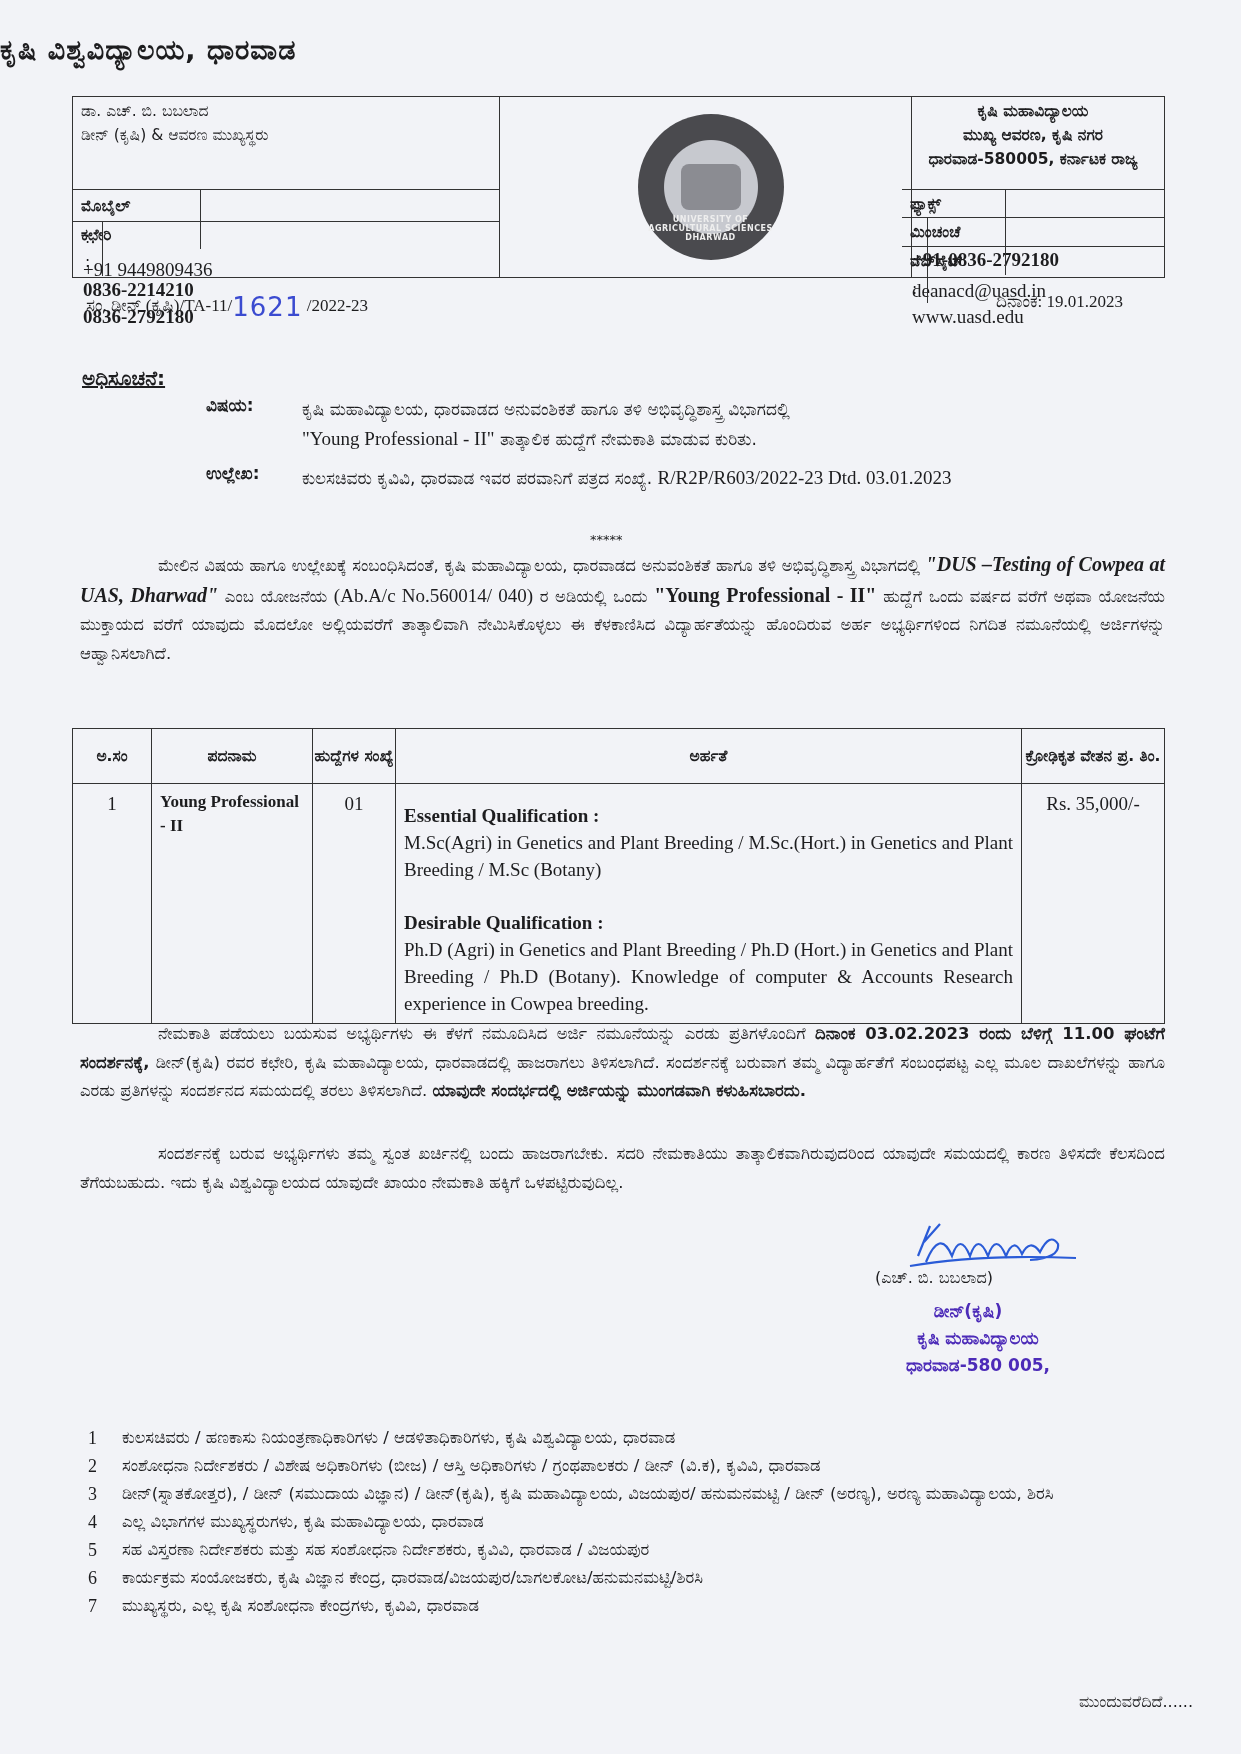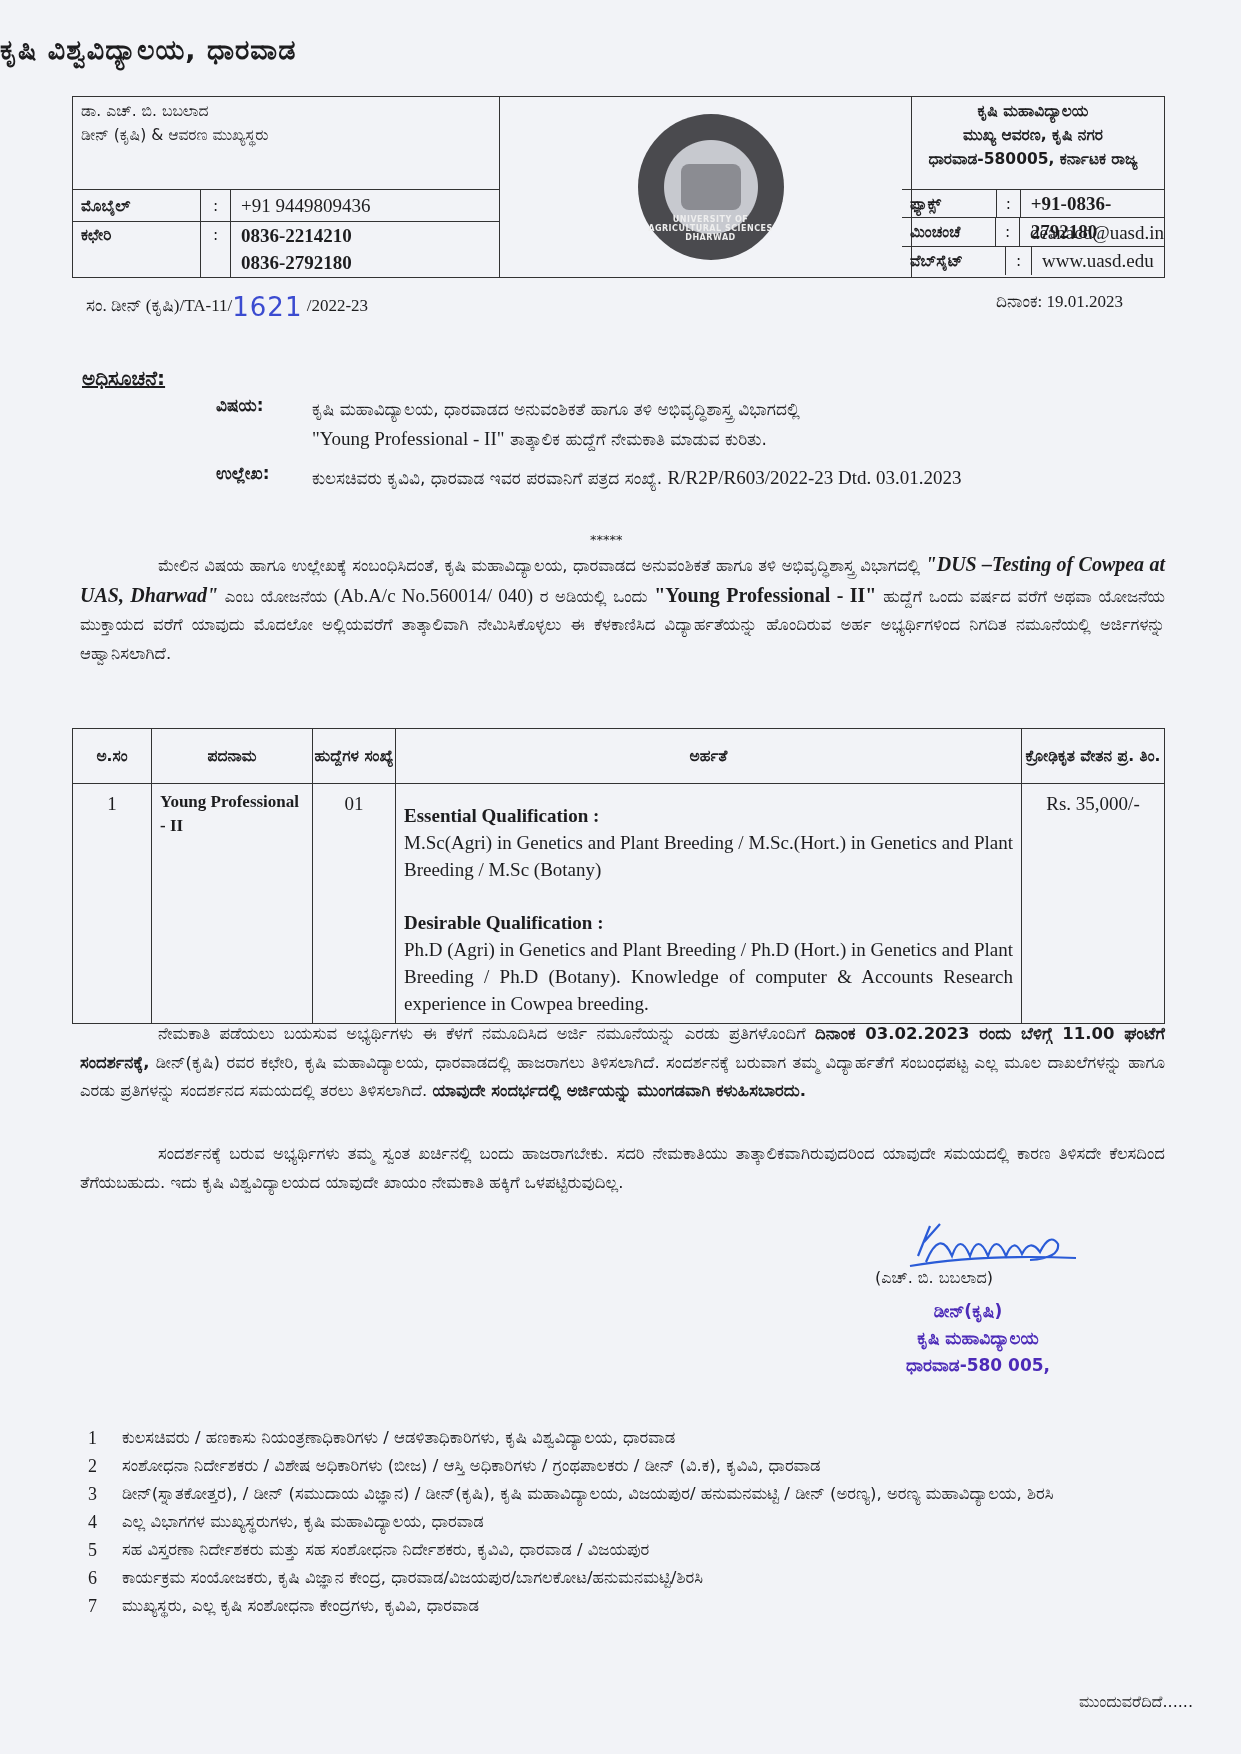--- a/index.html
+++ b/index.html
@@ -21,41 +21,41 @@
     border:1.5px solid #333; box-sizing:border-box;
   }
   .lh-left { position:absolute; left:0; top:0; width:427px; height:100%; border-right:1.5px solid #333; box-sizing:border-box; }
   .lh-mid { position:absolute; left:437px; top:0; width:402px; height:100%; border-right:1.5px solid #333; box-sizing:border-box; display:flex; align-items:center; justify-content:center; }
   .lh-right { position:absolute; left:829px; top:0; right:0; height:100%; }
   .lh-addr { height:93px; border-bottom:1.5px solid #333; box-sizing:border-box; font-size:15.5px; line-height:24px; padding-top:2px; }
   .lh-addr .l1 { padding-left:8px; }
   .lh-addr .l2 { padding-left:90px; font-style:italic; }
   .lh-addr .l3 { padding-left:8px; }
   .lh-right .lh-addr { text-align:center; font-weight:bold; }
-  .crow { display:flex; font-size:15.5px; border-bottom:1.5px solid #333; box-sizing:border-box; }
+  .crow { display:flex; font-size:15.5px; border-bottom:1.5px solid #333; box-sizing:border-box;flex-direction:column; }
   .crow:last-child { border-bottom:none; }
   .crow .k { width:128px; padding-left:8px; border-right:1.5px solid #333; box-sizing:border-box; font-weight:bold; }
   .crow .c { width:30px; text-align:center; border-right:1.5px solid #333; box-sizing:border-box; }
   .crow .v { padding-left:10px; font-family:"Liberation Serif", serif; font-size:19px; }
   .lh-right .crow .k { width:104px; }
   .lh-right .crow .c { width:26px; }
   .logo-circle {
     width:146px; height:146px; border-radius:50%;
     background:radial-gradient(circle, #c7c9cf 0 45%, #4a4a4e 46% 72%, #e6e7ec 73% 75%, #3f3f43 76% 100%);
     position:relative; display:flex; align-items:center; justify-content:center;
   }
   .logo-text { position:absolute; bottom:18px; width:100%; text-align:center; font-size:8px; color:#eee; font-weight:bold; letter-spacing:0.5px; }
   .logo-inner { width:60px; height:46px; background:#8b8c92; border-radius:8px; }
 
   .refline { position:absolute; top:292px; left:86px; font-size:17px; font-family:"Liberation Serif", serif; }
   .refline .handno { font-family:"DejaVu Sans", sans-serif; color:#3b4bd0; font-size:26px; letter-spacing:1px; vertical-align:middle; }
   .dateline { position:absolute; top:292px; left:996px; font-size:17px; font-family:"Liberation Serif", serif; }
 
   .notice-head { position:absolute; top:366px; left:82px; font-size:20px; font-weight:bold; text-decoration:underline; }
-  .subj { position:absolute; left:216px; font-size:17px; display:flex;justify-content:center; }
+  .subj { position:absolute; left:206px; font-size:17px; display:flex;justify-content:center; }
   .subj .lab { width:96px; font-weight:bold; }
   .subj .txt { width:840px; line-height:29px; font-family:"DejaVu Sans", sans-serif; }
   .serif { font-family:"Liberation Serif", serif; font-size:19px; }
   .stars { position:absolute; top:532px; left:590px; font-size:13px; }
 
   .para { position:absolute; left:80px; width:1085px; font-size:16.5px; line-height:28.5px; text-align:justify; }
   .para .ind { display:inline-block; width:78px; }
   .it { font-family:"Liberation Serif", serif; font-style:italic; font-weight:bold; font-size:20px; }
   .bs { font-family:"Liberation Serif", serif; font-weight:bold; font-size:20px; }
   .rs { font-family:"Liberation Serif", serif; font-size:19px; }

